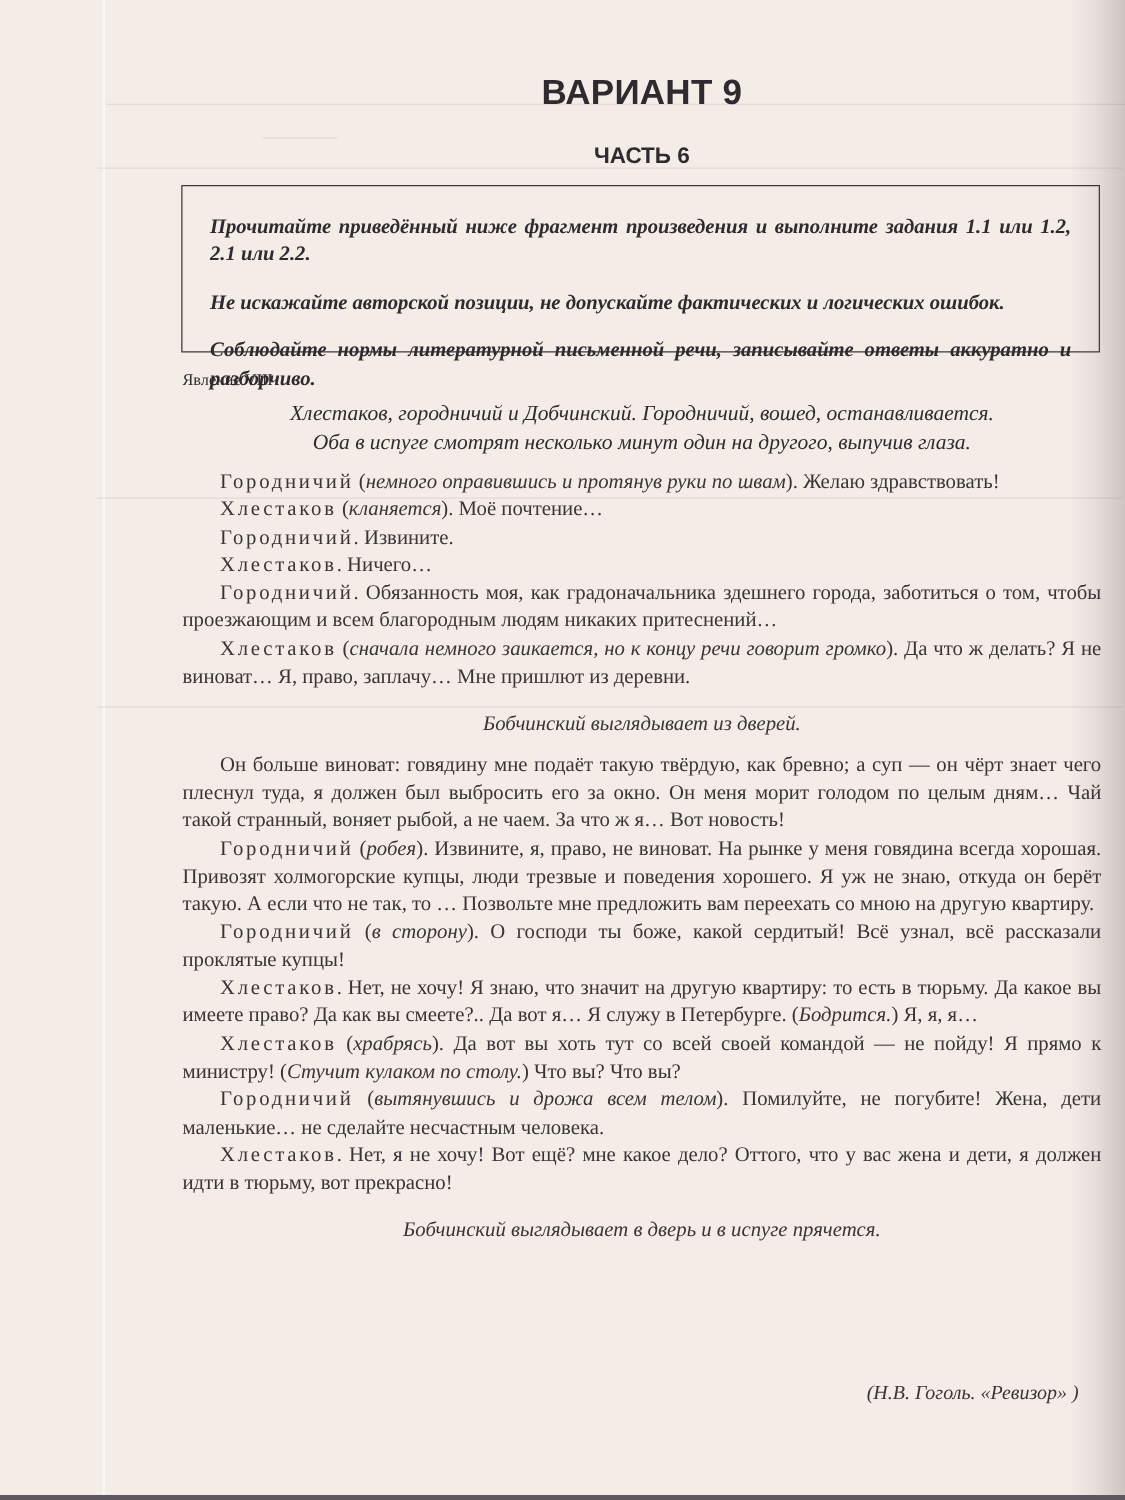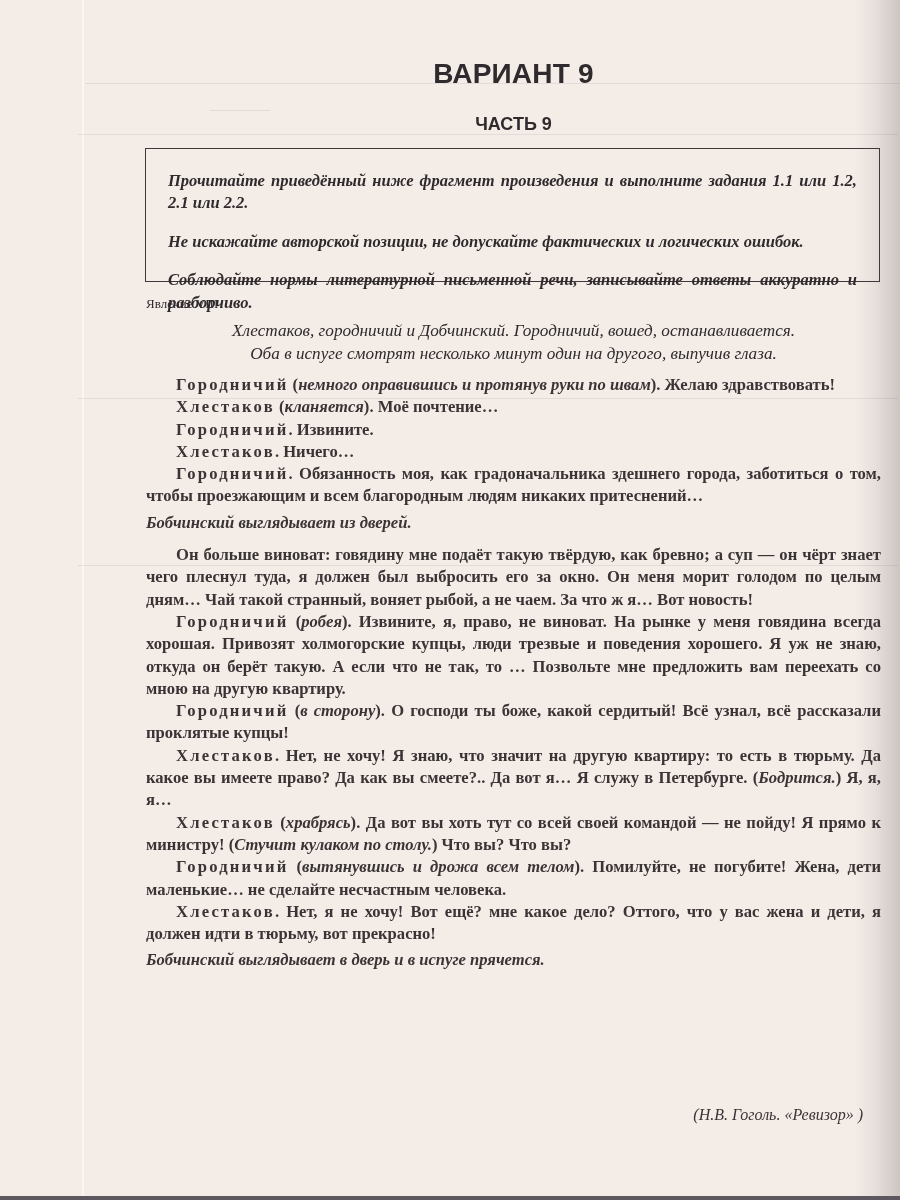--- a/index.html
+++ b/index.html
@@ -112,26 +112,26 @@
       left: 0;
       width: 735px;
       font-size: 16.6px;
       line-height: 22.3px;
       color: #3a3436;
     }
     .play p {
       margin: 0;
       text-indent: 30px;
       text-align: justify;
-      font-weight: bold;
     }
     .play p.stage {
       text-indent: 0;
-      font-style: italic;
-      margin: 4px 0 10px 0;
+      text-align: center;
+      font-style: italic;
+      margin: 16px 0 10px 0;
     }
     .speaker {
       letter-spacing: 2.2px;
     }
     .remark {
       font-style: italic;
     }
     .attribution {
       position: absolute;
       top: 1106px;
@@ -149,21 +149,21 @@
   <div class="fold-line"></div>
 
   <div class="ghost-line" style="left:85px; top:83px; width:815px;"></div>
   <div class="ghost-line" style="left:210px; top:110px; width:60px;"></div>
   <div class="ghost-line" style="left:78px; top:134px; width:820px;"></div>
   <div class="ghost-line" style="left:78px; top:398px; width:820px;"></div>
   <div class="ghost-line" style="left:78px; top:565px; width:820px;"></div>
 
   <div class="content">
     <div class="variant-title">ВАРИАНТ 9</div>
-    <div class="part-title">ЧАСТЬ 9</div>
+    <div class="part-title">ЧАСТЬ 6</div>
 
     <div class="instruction-box">
       <p>Прочитайте приведённый ниже фрагмент произведения и выполните задания 1.1 или 1.2, 2.1 или 2.2.</p>
       <p>Не искажайте авторской позиции, не допускайте фактических и логических ошибок.</p>
       <p>Соблюдайте нормы литературной письменной речи, записывайте ответы аккуратно и разборчиво.</p>
     </div>
 
     <div class="scene-title">Явление VIII</div>
     <div class="scene-desc">
       <div>Хлестаков, городничий и Добчинский. Городничий, вошед, останавливается.</div>
@@ -174,20 +174,21 @@
       <p><span class="speaker">Городничий</span> (<span class="remark">немного оправившись и протянув руки по швам</span>). <span>Желаю здравствовать!</span></p>
 
       <p><span class="speaker">Хлестаков</span> (<span class="remark">кланяется</span>). <span>Моё почтение…</span></p>
 
       <p><span class="speaker">Городничий</span>. <span>Извините.</span></p>
 
       <p><span class="speaker">Хлестаков</span>. <span>Ничего…</span></p>
 
       <p><span class="speaker">Городничий</span>. <span>Обязанность моя, как градоначальника здешнего города, заботиться о том, чтобы проезжающим и всем благородным людям никаких притеснений…</span></p>
 
+      <p><span class="speaker">Хлестаков</span> (<span class="remark">сначала немного заикается, но к концу речи говорит громко</span>). <span>Да что ж делать? Я не виноват… Я, право, заплачу… Мне пришлют из деревни.</span></p>
 
       <p class="stage">Бобчинский выглядывает из дверей.</p>
 
       <p><span>Он больше виноват: говядину мне подаёт такую твёрдую, как бревно; а суп — он чёрт знает чего плеснул туда, я должен был выбросить его за окно. Он меня морит голодом по целым дням… Чай такой странный, воняет рыбой, а не чаем. За что ж я… Вот новость!</span></p>
 
       <p><span class="speaker">Городничий</span> (<span class="remark">робея</span>). <span>Извините, я, право, не виноват. На рынке у меня говядина всегда хорошая. Привозят холмогорские купцы, люди трезвые и поведения хорошего. Я уж не знаю, откуда он берёт такую. А если что не так, то … Позвольте мне предложить вам переехать со мною на другую квартиру.</span></p>
 
       <p><span class="speaker">Городничий</span> (<span class="remark">в сторону</span>). <span>О господи ты боже, какой сердитый! Всё узнал, всё рассказали проклятые купцы!</span></p>
 
       <p><span class="speaker">Хлестаков</span>. <span>Нет, не хочу! Я знаю, что значит на другую квартиру: то есть в тюрьму. Да какое вы имеете право? Да как вы смеете?.. Да вот я… Я служу в Петербурге.</span> (<span class="remark">Бодрится.</span>) <span>Я, я, я…</span></p>

